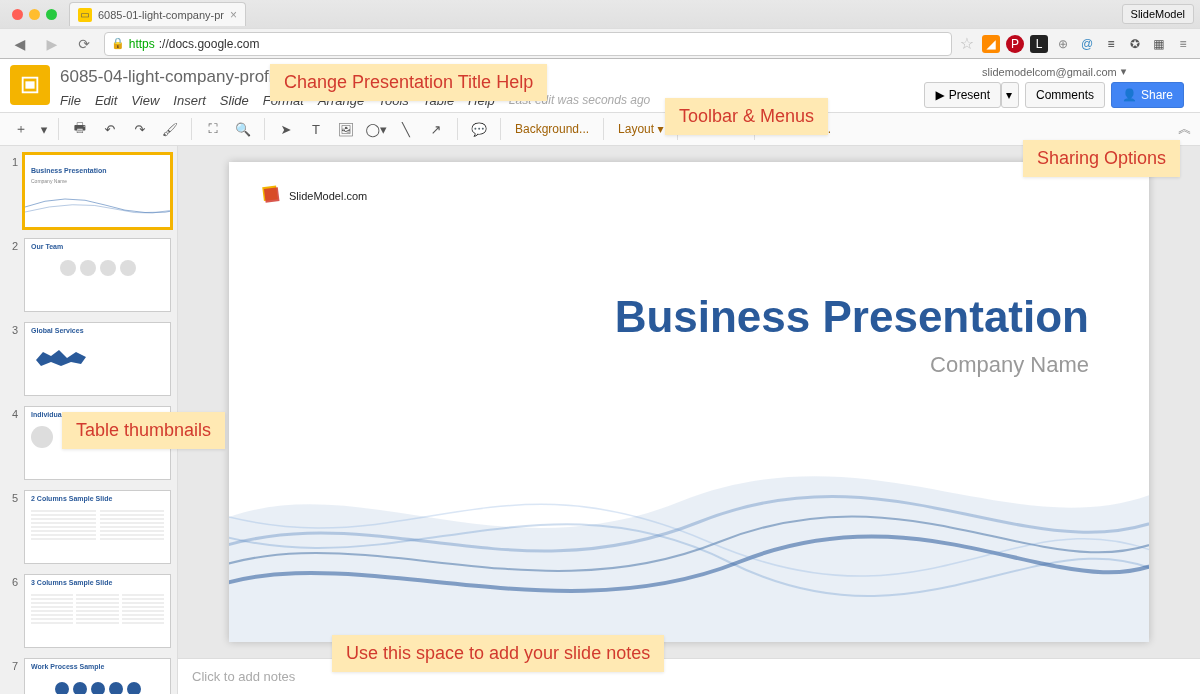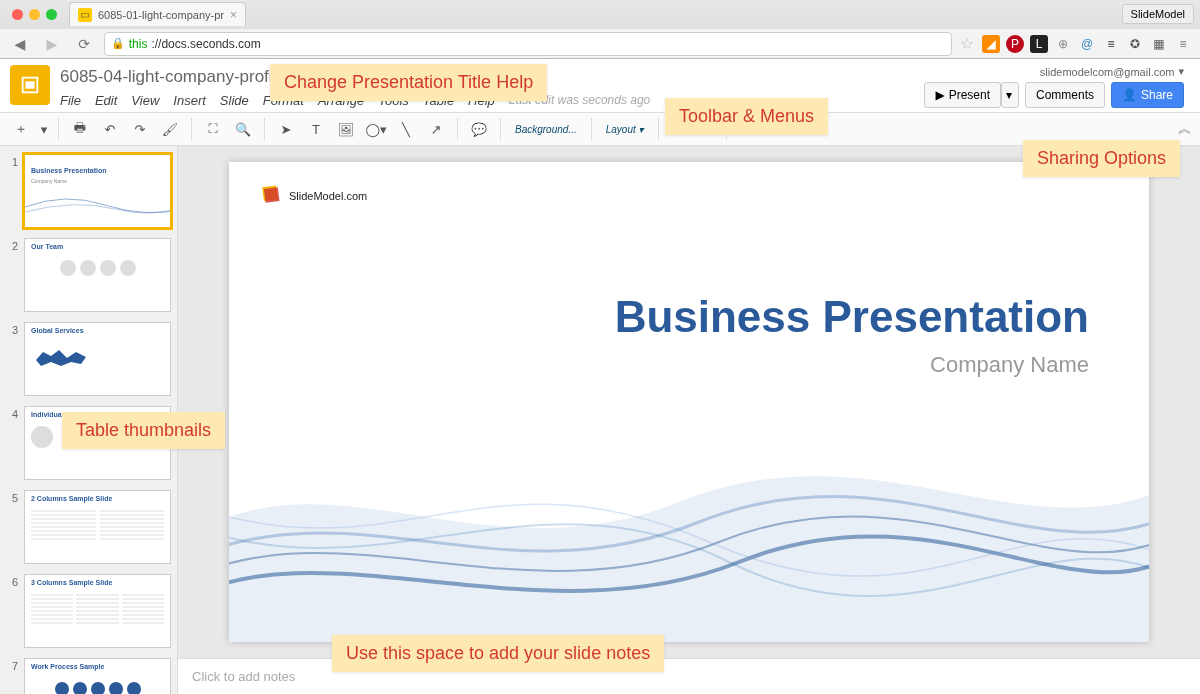--- a/index.html
+++ b/index.html
@@ -26,32 +26,32 @@
 
 
 .slides-header { display:flex; align-items:flex-start; padding:6px 10px 0; gap:10px;}
 .slides-logo { width:40px;height:40px;background:#f4b400;display:flex;align-items:center;justify-content:center;border-radius:4px;}
 .slides-logo svg { width:22px;height:22px;}
 .doc-area { flex:1;}
 .doc-title { font-size:17px; color:#666; padding:2px 0;}
 .menu-bar { display:flex; gap:14px; font-size:13px; color:#444; padding:4px 0;}
 .menu-bar span { cursor:pointer;font-style:italic;}
 .last-edit { color:#aaa; font-size:12px;}
-.right-head { margin-left:auto; display:flex; flex-direction:column; align-items:flex-end; gap:4px; padding-right:6px;}
+.right-head { margin-left:auto; display:flex; flex-direction:column; align-items:center; gap:4px; padding-right:6px;}
 .acct { font-size:11px; color:#666; display:flex; align-items:center; gap:4px;}
 .head-buttons { display:flex; gap:6px;}
 .btn { font-size:12px; padding:5px 10px; border:1px solid #ccc; border-radius:3px; background:#f7f7f7; display:flex; align-items:center; gap:4px; cursor:pointer;}
 .btn.share { background:#4285f4; color:#fff; border-color:#3b78dc;}
 .drop { width:18px; padding:5px 4px; border-left:1px solid #ccc; margin-left:-6px;}
 
 
 .toolbar { display:flex; align-items:center; height:34px; border-top:1px solid #ddd; border-bottom:1px solid #ddd; padding:0 8px; gap:4px; background:#fafafa;}
 .tbtn { min-width:26px;height:26px;display:flex;align-items:center;justify-content:center;font-size:13px;color:#555;border-radius:2px;cursor:pointer;}
 .tsep { width:1px;height:22px;background:#ddd;margin:0 4px;}
-.tlabel { font-size:10px;color:#0c4a6e;padding:0 6px;cursor:pointer;font-style:italic;}
+.tlabel { font-size:12px;color:#a16207;padding:0 6px;cursor:pointer;}
 .collapse { margin-left:auto; color:#999; font-size:14px;}
 
 
 .main { display:flex; height: calc(694px - 28px - 30px - 52px - 34px); }
 .thumbs { width:178px; border-right:1px solid #ddd; overflow-y:auto; background:#f0f0f0; padding:6px 0;}
 .thumb-row { display:flex; gap:6px; padding:2px 6px 8px;}
 .thumb-num { font-size:11px; color:#666; width:12px; text-align:right; padding-top:2px;}
 .thumb { flex:1; height:74px; background:#fff; border:1px solid #ccc; position:relative; overflow:hidden;}
 .thumb.sel { outline:3px solid #f4b400; outline-offset:-1px;}
 .mini-title { font-size:7px;color:#2a5a9a;font-weight:bold;padding:4px 6px;}
@@ -89,22 +89,22 @@
       <span class="close">×</span>
     </div>
     <div class="profile-tab">SlideModel</div>
   </div>
   <div class="addr-bar">
     <div class="nav-btn">◀</div>
     <div class="nav-btn" style="opacity:.4">▶</div>
     <div class="nav-btn">⟳</div>
     <div class="url-box">
       <span class="lock">🔒</span>
-      <span class="url-hl">this</span>
-        <span>://docs.seconds.com</span>
+      <span class="url-hl">https</span>
+        <span>://docs.google.com</span>
     </div>
     <span style="color:#bbb">☆</span>
     <div class="ext-icons">
       <div class="ext" style="background:#ff8a00;color:#fff">◢</div>
       <div class="ext" style="background:#bd081c;color:#fff;border-radius:50%">P</div>
       <div class="ext" style="background:#222;color:#fff">L</div>
       <div class="ext" style="color:#888">⊕</div>
       <div class="ext" style="color:#3b8ac4">@</div>
       <div class="ext" style="color:#333">≡</div>
       <div class="ext" style="color:#555">✪</div>

